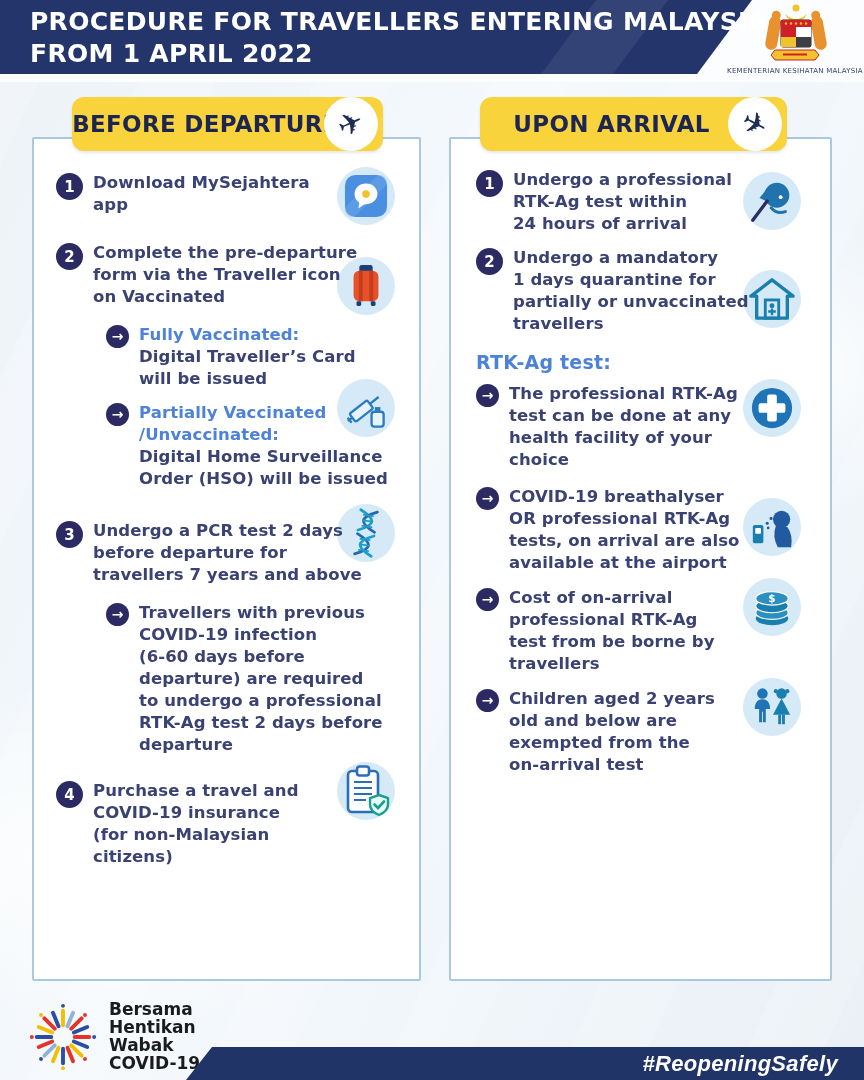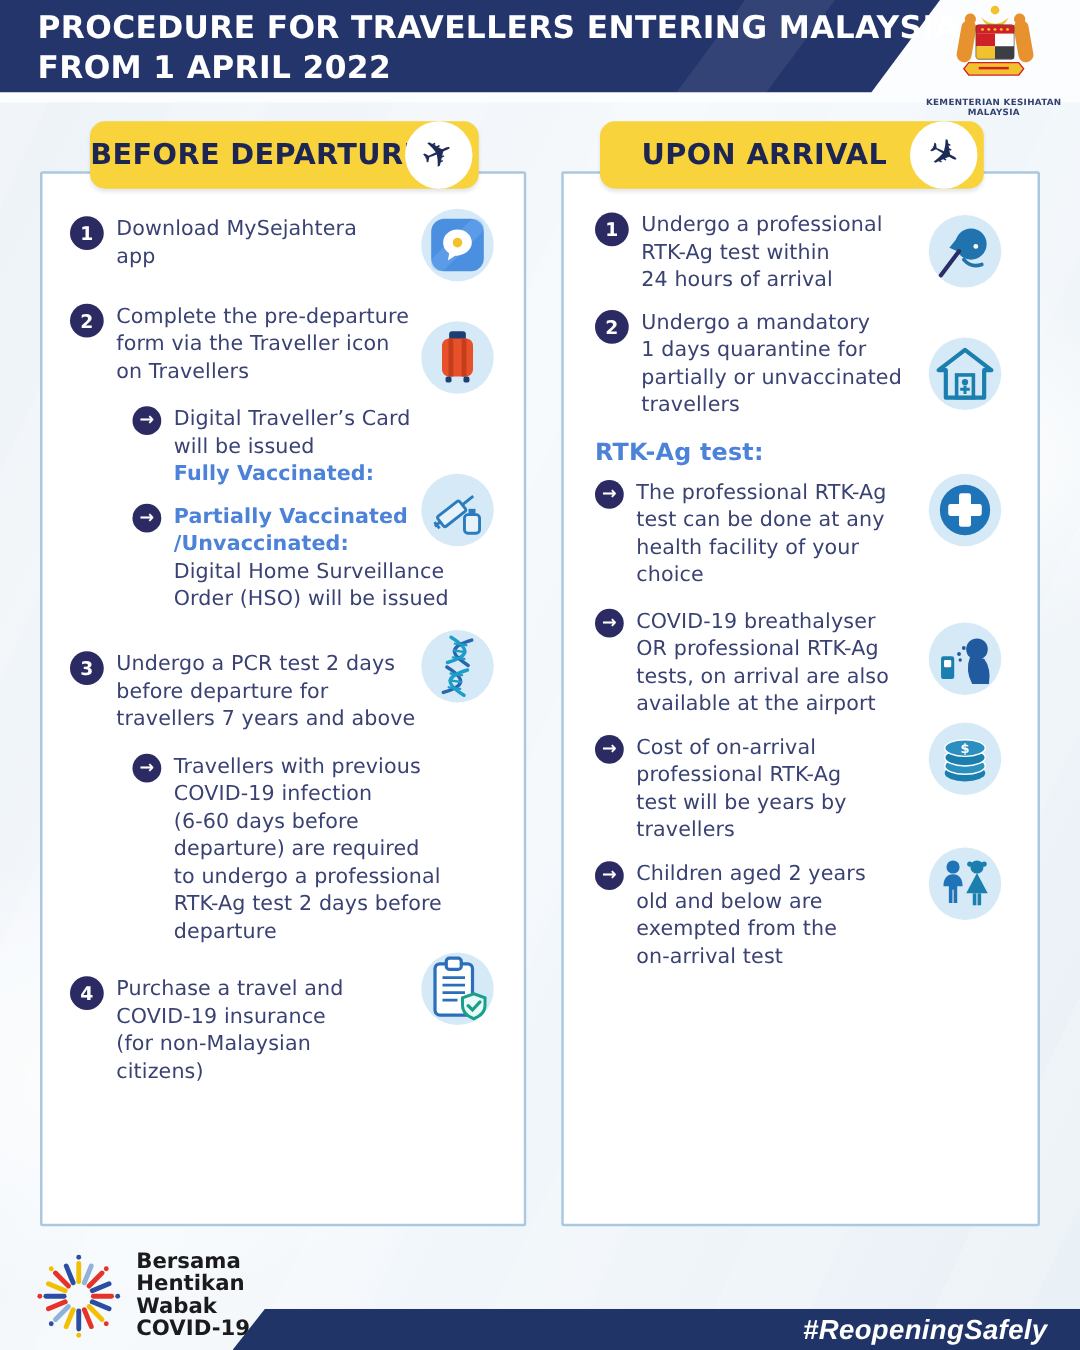--- a/index.html
+++ b/index.html
@@ -14,21 +14,21 @@
     opacity:.5;}
   
   .hdr{position:absolute;left:0;top:0;width:864px;height:82px;background:#fcfdfe;z-index:4;}
   .hdr-navy{position:absolute;inset:0;background:#24356b;
     clip-path:polygon(0 0,752px 0,697px 74px,0 74px);}
   .hdr-streak{position:absolute;inset:0;background:rgba(255,255,255,.07);
     clip-path:polygon(596px 0,668px 0,613px 74px,541px 74px);}
   .hdr-title{position:absolute;left:30px;top:6px;margin:0;color:#fff;
     font-size:25px;line-height:32px;font-weight:800;letter-spacing:.3px;white-space:pre;z-index:2;}
   .crest-wrap{position:absolute;left:726px;top:2px;width:138px;height:80px;text-align:center;}
-  .crest-caption{margin-top:12px;font-size:7px;font-weight:700;letter-spacing:.25px;color:#31406f;}
+  .crest-caption{margin-top:1px;font-size:7px;font-weight:400;letter-spacing:.25px;color:#31406f;}
   
   .pill{position:absolute;top:97px;height:54px;background:#f8d33c;border-radius:12px;
     display:flex;align-items:center;justify-content:center;z-index:6;box-shadow:0 2px 3px rgba(40,60,110,.12);}
   .pill-left{left:72px;width:311px;}
   .pill-right{left:480px;width:307px;}
   .pill-label{font-size:23px;font-weight:800;color:#1d2553;letter-spacing:.3px;padding-right:44px;}
   .pill-circle{position:absolute;right:5px;top:0;width:54px;height:54px;border-radius:50%;
     background:#fff;display:flex;align-items:center;justify-content:center;}
   .plane{font-size:30px;color:#1d2b57;line-height:1;}
   .plane.up{transform:rotate(-24deg);}
@@ -40,21 +40,21 @@
   .card-right{left:449px;width:383px;}
   .card-pad{position:relative;z-index:2;}
   .card-left .card-pad{padding:33px 14px 0 22px;}
   .card-right .card-pad{padding:30px 12px 0 25px;}
   .row{display:flex;gap:10px;align-items:flex-start;}
   .numchip{flex:0 0 auto;width:27px;height:27px;border-radius:50%;background:#2c2a63;color:#fff;
     font-size:15px;font-weight:700;display:flex;align-items:center;justify-content:center;margin-top:1px;}
   .arrowchip{flex:0 0 auto;width:23px;height:23px;border-radius:50%;background:#2c2a63;color:#fff;
     display:flex;align-items:center;justify-content:center;margin-top:1px;}
   .arr{font-size:14px;font-weight:700;line-height:1;transform:translateY(-1px);}
-  .txt{font-size:16.5px;line-height:22px;font-weight:400;color:#3a4273;white-space:pre;letter-spacing:.1px;}
+  .txt{font-size:16.5px;line-height:22px;font-weight:700;color:#3a4273;white-space:pre;letter-spacing:.1px;}
   .txt.blue{color:#4c82d8;font-weight:700;}
   .sub{margin-left:50px;}
   .rtk-heading{font-size:19px;font-weight:800;color:#4c82d8;letter-spacing:.2px;}
   
   .mb26{margin-bottom:26px;} .mb24{margin-bottom:24px;} .mb30{margin-bottom:30px;}
   .mb16{margin-bottom:16px;} .mb12{margin-bottom:12px;} .mb15{margin-bottom:15px;}
   .mb13{margin-bottom:13px;} .mb10{margin-bottom:10px;}
   
   .icon-bubble{position:absolute;width:58px;height:58px;border-radius:50%;background:#d5eaf6;
     display:flex;align-items:center;justify-content:center;z-index:1;}
@@ -178,30 +178,30 @@
     <div class="card-pad">
       <div class="row mb26">
         <span class="numchip">1</span>
         <div class="txt">Download MySejahtera
 app</div>
       </div>
       <div class="row mb16">
         <span class="numchip">2</span>
         <div class="txt">Complete the pre-departure
 form via the Traveller icon
-on Travellers</div>
+on Vaccinated</div>
       </div>
       <div class="row sub mb12">
         <span class="arrowchip">
             <span class="arr">→</span>
           </span>
         <div>
+          <div class="txt blue">Fully Vaccinated:</div>
           <div class="txt">Digital Traveller’s Card
 will be issued</div>
-          <div class="txt blue">Fully Vaccinated:</div>
         </div>
       </div>
       <div class="row sub mb30">
         <span class="arrowchip">
             <span class="arr">→</span>
           </span>
         <div>
           <div class="txt blue">Partially Vaccinated
 /Unvaccinated:</div>
           <div class="txt">Digital Home Surveillance
@@ -327,21 +327,21 @@
 OR professional RTK-Ag
 tests, on arrival are also
 available at the airport</div>
       </div>
       <div class="row mb13">
         <span class="arrowchip">
             <span class="arr">→</span>
           </span>
         <div class="txt">Cost of on-arrival
 professional RTK-Ag
-test will be years by
+test from be borne by
 travellers</div>
       </div>
       <div class="row">
         <span class="arrowchip">
             <span class="arr">→</span>
           </span>
         <div class="txt">Children aged 2 years
 old and below are
 exempted from the
 on-arrival test</div>

